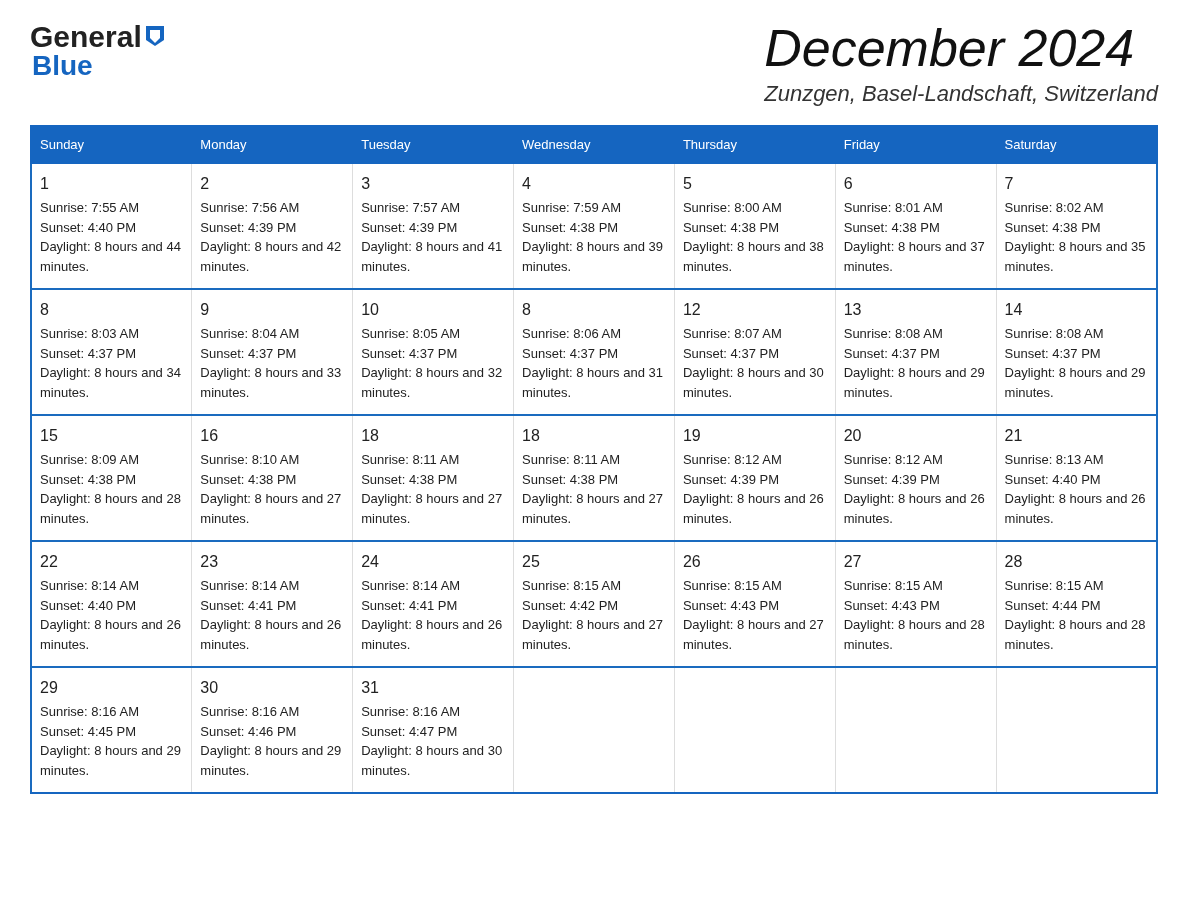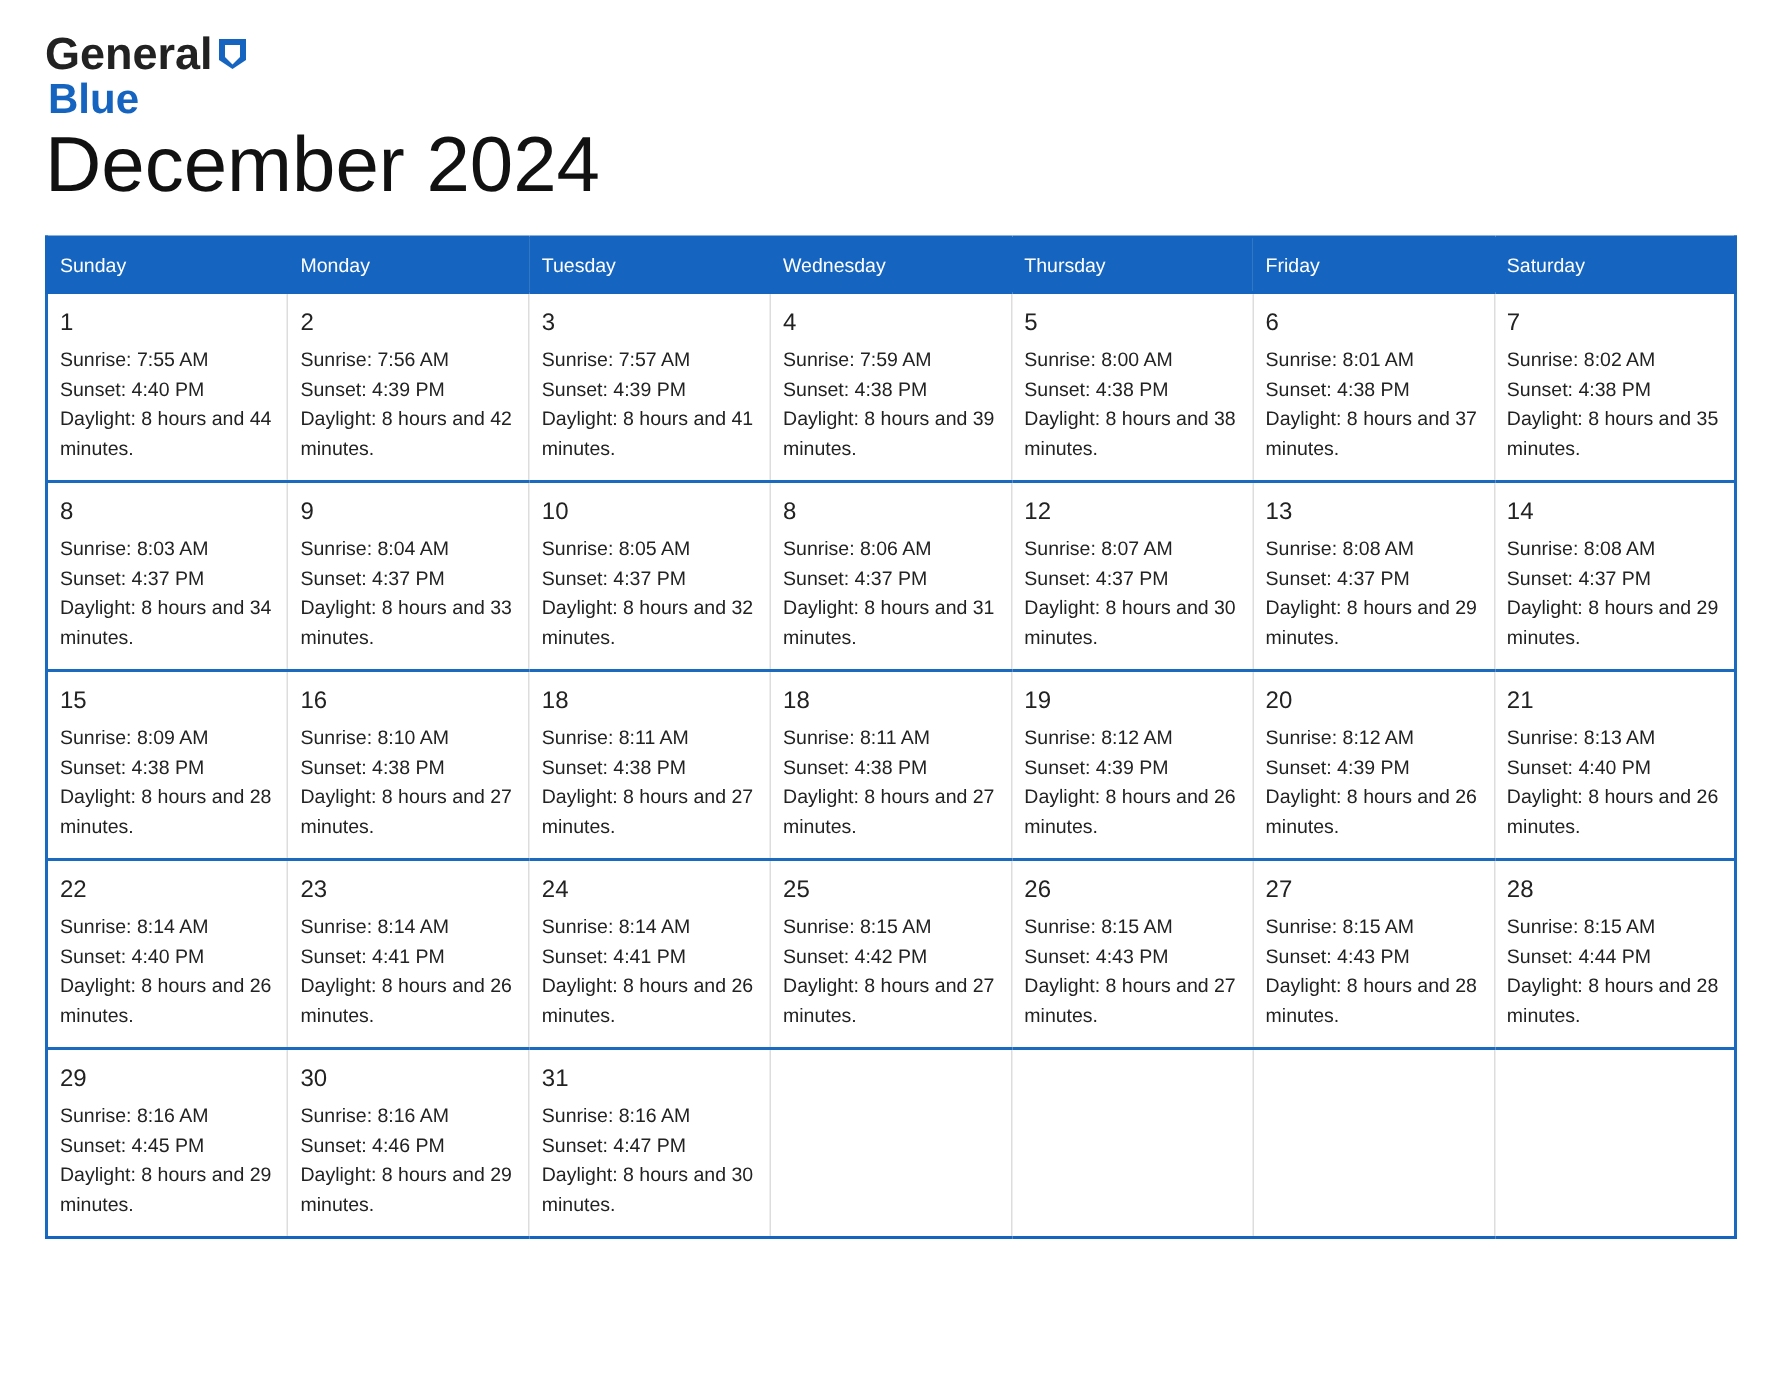--- a/index.html
+++ b/index.html
@@ -10,30 +10,30 @@
       width: 1188px;
       min-height: 918px;
       padding: 20px 30px;
     }
 
     .header-area {
       display: flex;
       justify-content: space-between;
       align-items: flex-start;
       margin-bottom: 18px;
-      flex-direction: column;
     }
 
     .logo {
       display: flex;
       flex-direction: column;
       align-items: flex-start;
     }
 
     .title-area {
+      font-style: italic;
     }
 
     .month-title {
       font-size: 52px;
       font-weight: normal;
       color: #111;
       line-height: 1.1;
     }
 
     .location-title {
@@ -157,20 +157,21 @@
         <svg viewBox="0 0 22 22" xmlns="http://www.w3.org/2000/svg">
           <polygon points="2,2 20,2 20,16 11,22 2,16" fill="#1565c0"></polygon>
           <polygon points="6,6 16,6 16,14 11,19 6,14" fill="white"></polygon>
         </svg>
       </span>
     </div>
     <div class="logo-row2">Blue</div>
   </div>
   <div class="title-area">
     <div class="month-title">December 2024</div>
+    <div class="location-title">Zunzgen, Basel-Landschaft, Switzerland</div>
   </div>
 </div>
 
 <table class="calendar-table">
   <thead>
     <tr>
       <th>Sunday</th>
       <th>Monday</th>
       <th>Tuesday</th>
       <th>Wednesday</th>

